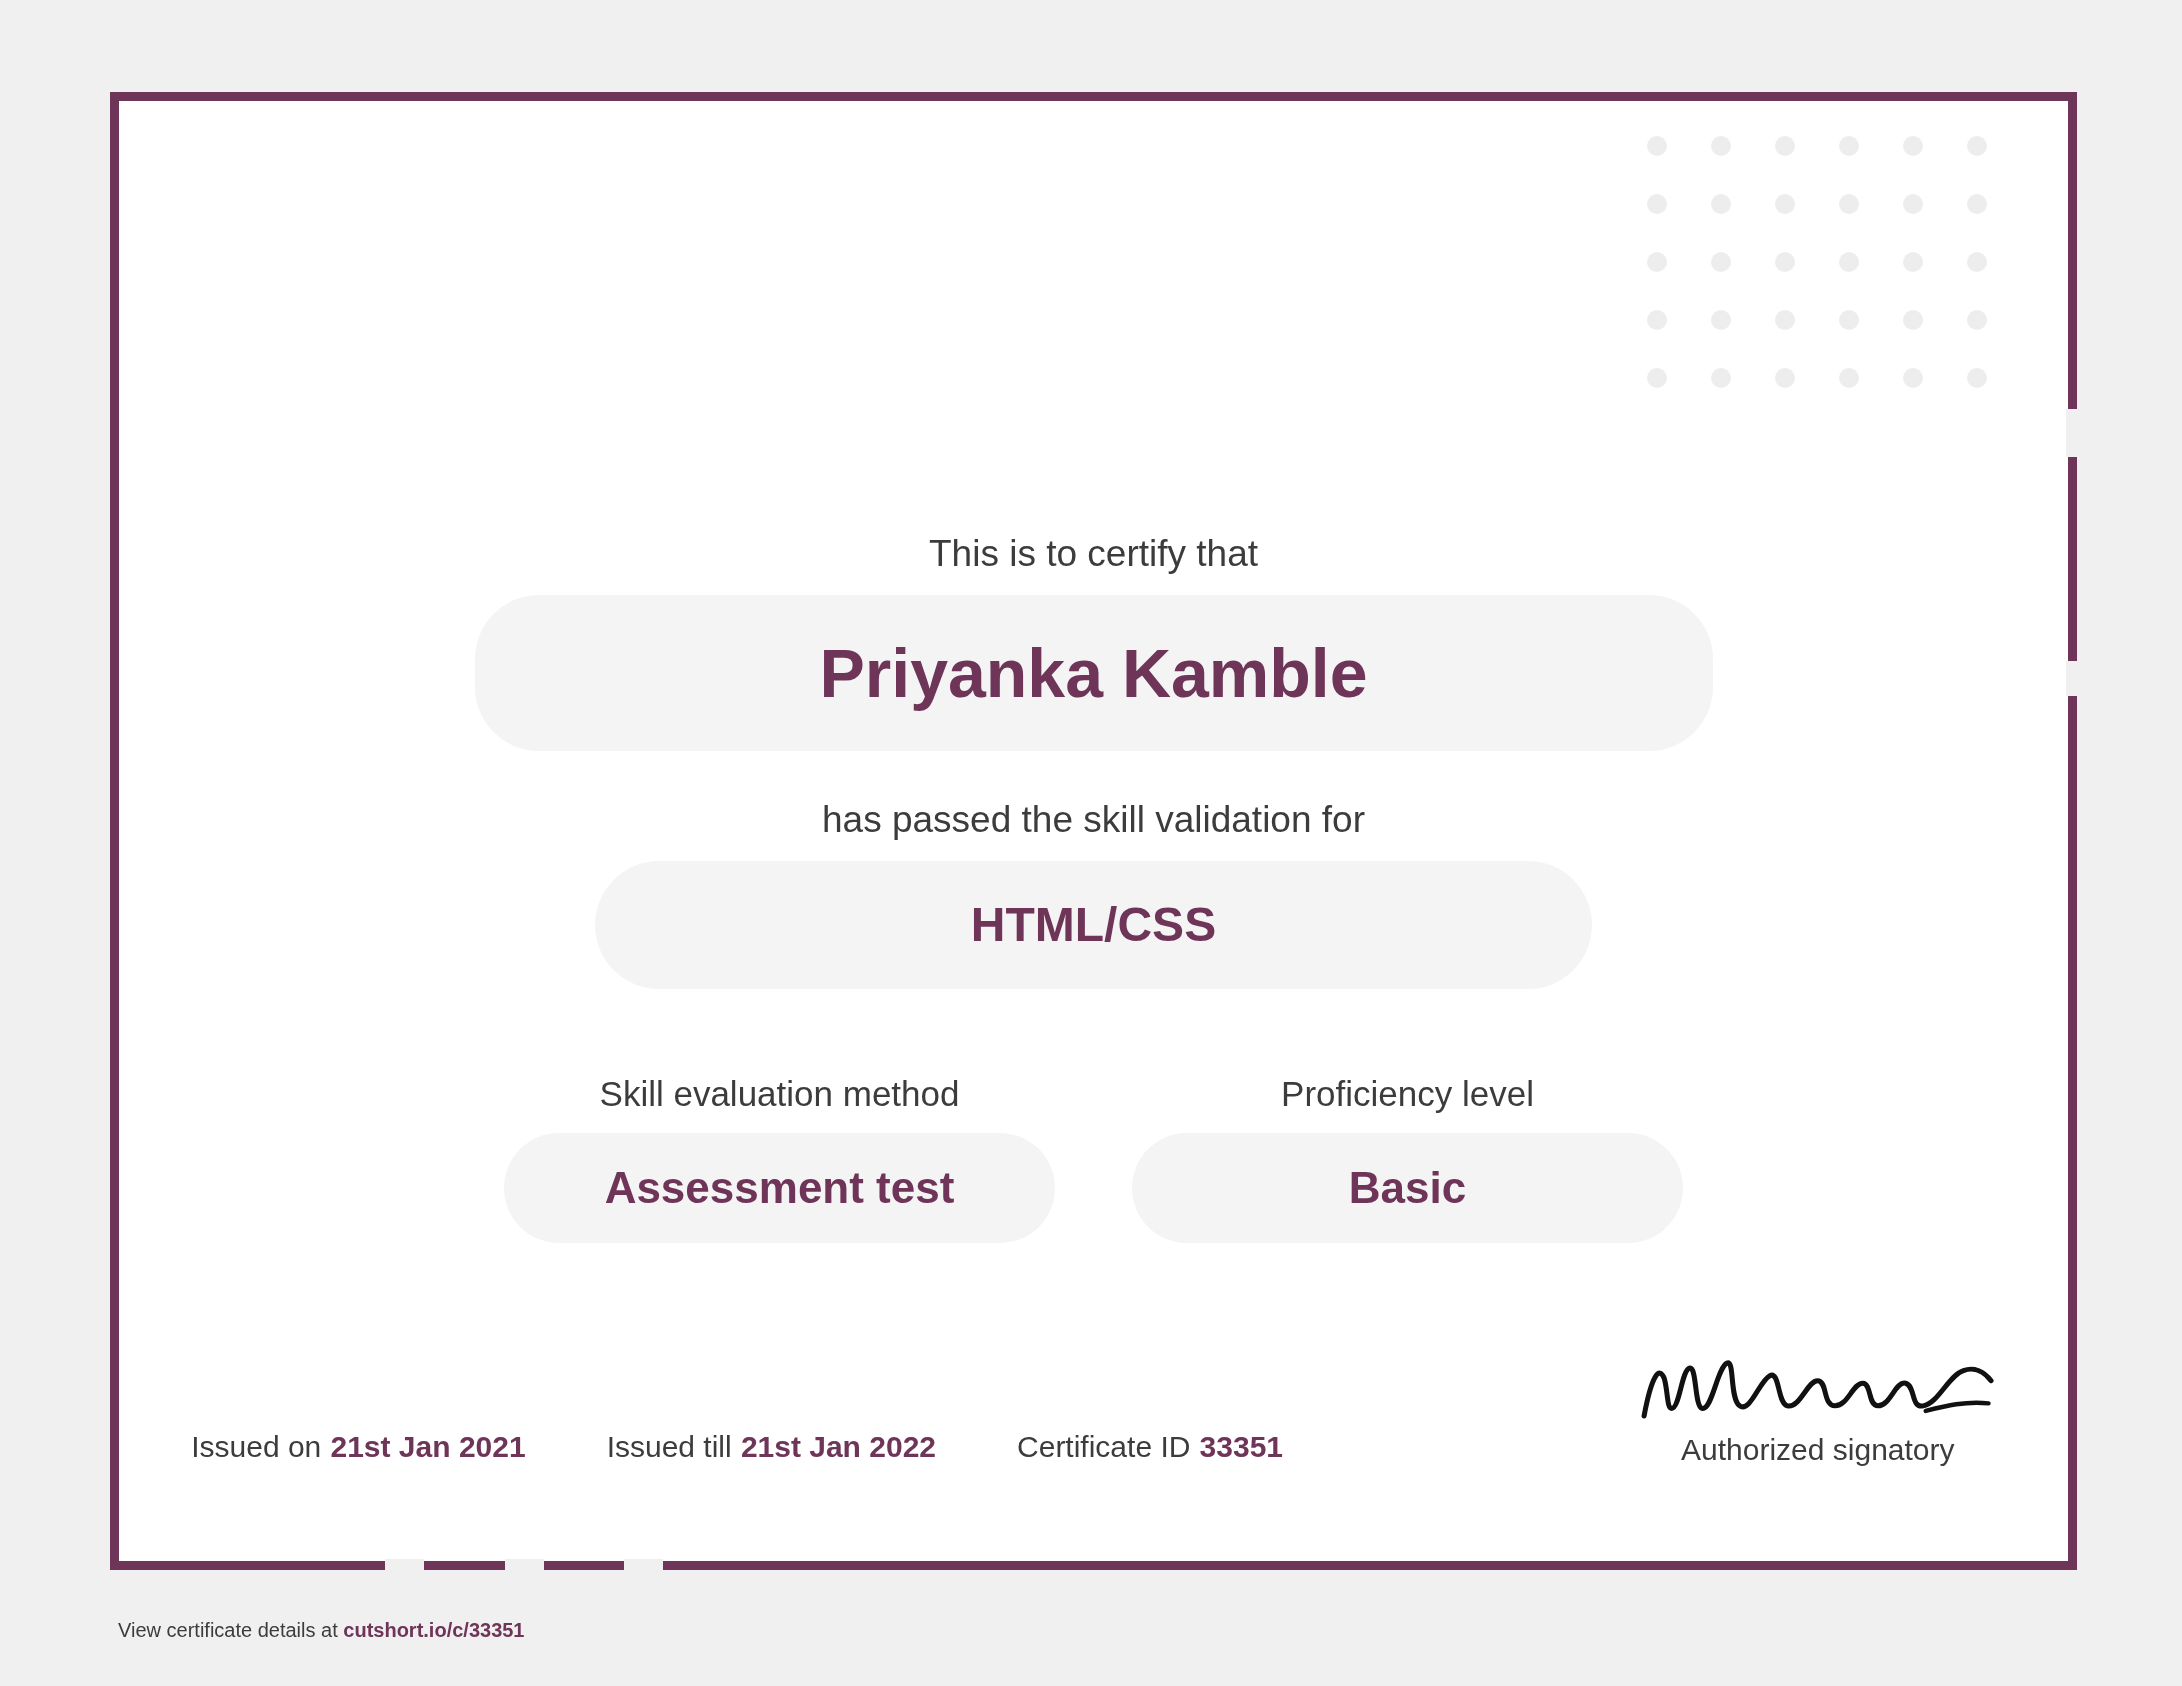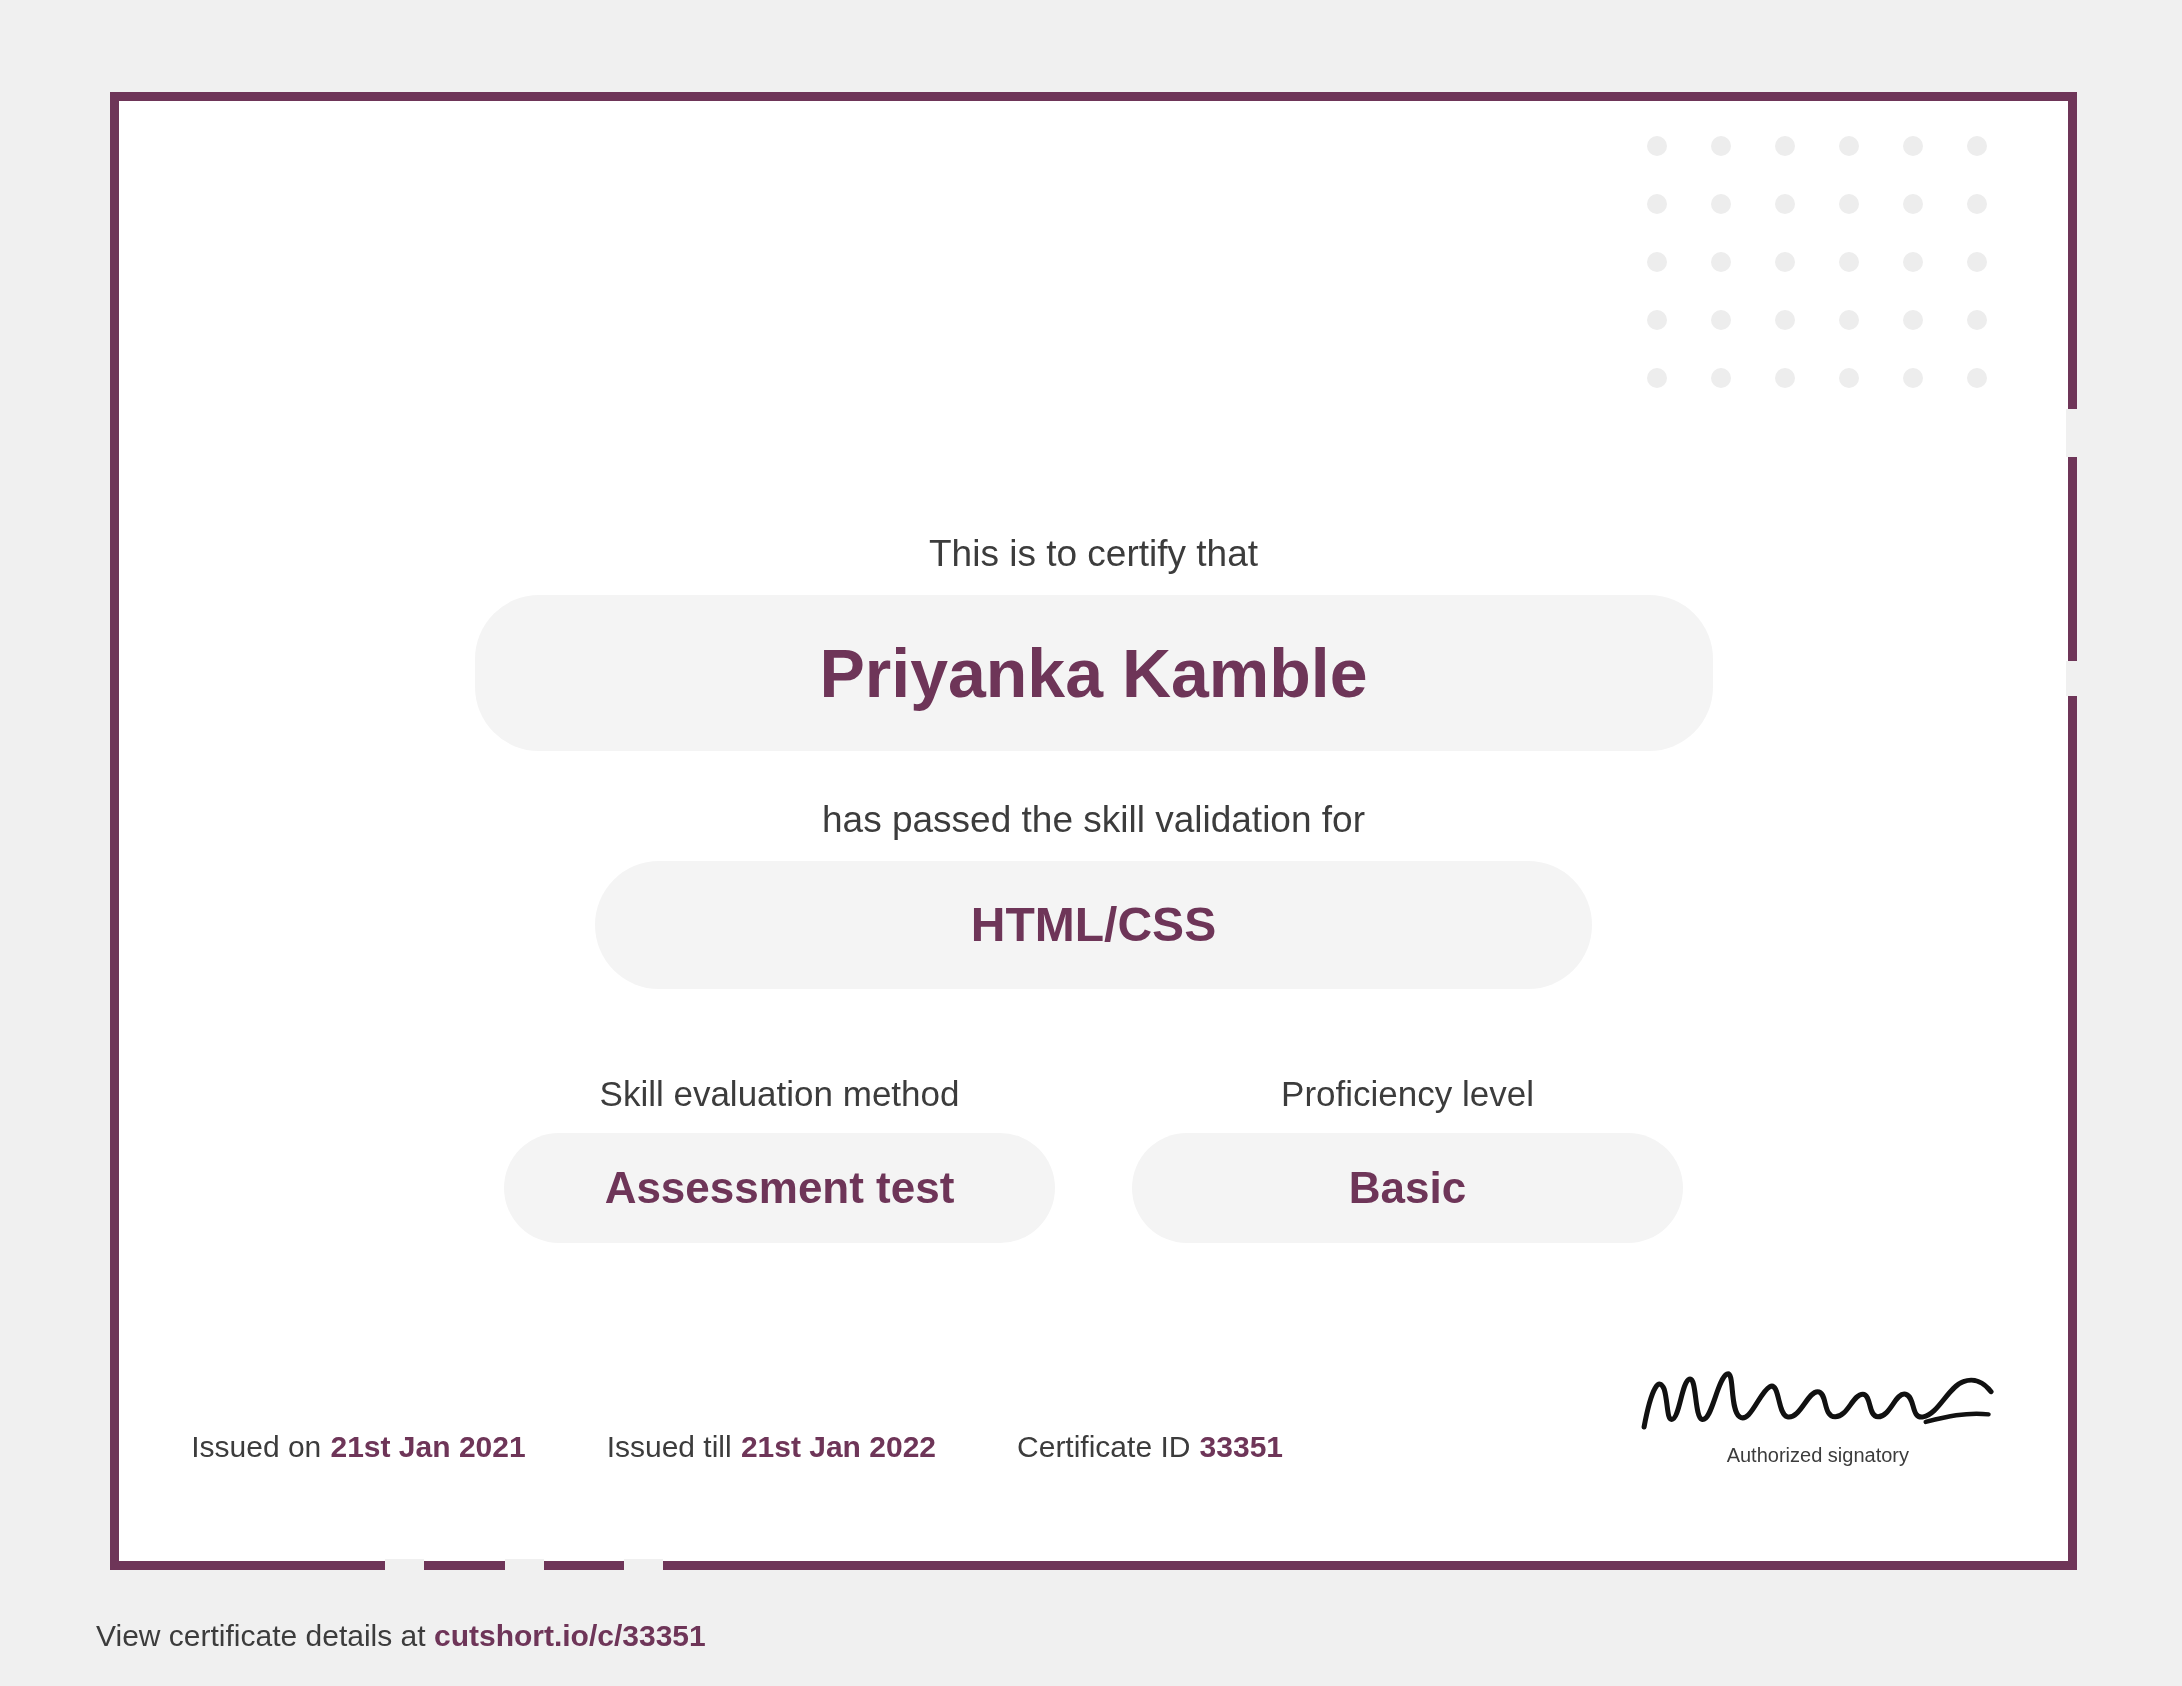--- a/index.html
+++ b/index.html
@@ -146,21 +146,21 @@
   
   .sig-block {
     position: absolute;
     right: 57px;
     bottom: 94px;
     text-align: center;
     width: 386px;
   }
   .sig-mark { height: 88px; display: block; margin: 0 auto; }
   .sig-label {
-    font-size: 20px;
+    font-size: 30px;
     color: #3c3c3c;
     margin-top: 2px;
   }
 
   
   .meta-row {
     position: absolute;
     left: 72px;
     bottom: 97px;
     display: flex;
@@ -171,23 +171,23 @@
   }
   .meta-item b {
     color: #6e3558;
     font-weight: 700;
     margin-left: 9.2px;
   }
 
   
   .view-line {
     position: absolute;
-    left: 96px;
+    left: 118px;
     top: 1619px;
-    font-size: 30px;
+    font-size: 20px;
     color: #3c3c3c;
   }
   .view-line b { color: #6e3558; font-weight: 700; }
 </style>
 </head>
 <body>
 
 <div class="cert-wrap">
   <div class="cert-border"></div>
 

